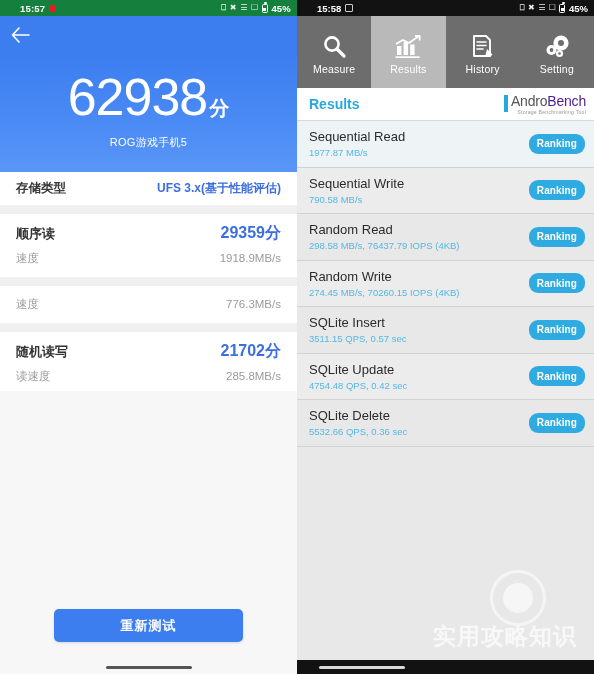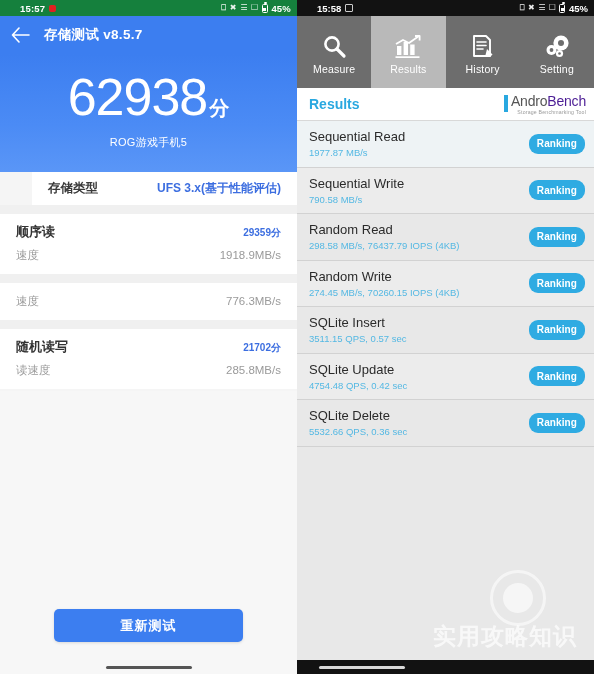--- a/index.html
+++ b/index.html
@@ -37,31 +37,31 @@
     background:linear-gradient(180deg,#3c7ef0 0%,#4b8bf5 60%,#5a96f7 100%);
     height:118px; display:flex; flex-direction:column;
     align-items:center; justify-content:center; color:#fff; padding-bottom:6px;
   }
   .hero-score { display:flex; align-items:baseline; line-height:1; }
   .hero-num { font-size:52px; font-weight:normal; letter-spacing:-1px; }
   .hero-unit { font-size:20px; font-weight:bold; margin-left:2px; }
   .hero-dev { font-size:11px; margin-top:12px; letter-spacing:.3px; }
 
   .l-body { flex:1; background:#f5f5f5; overflow:hidden; }
-  .card { background:#fff; padding:0 16px;margin-left:32px; }
+  .card { background:#fff; padding:0 16px; }
   .gap { height:9px; background:#f0f0f0; }
 
   .krow { display:flex; justify-content:space-between; align-items:center; height:33px; }
   .klabel { font-size:12.5px; color:#3a3a3a; font-weight:bold; }
   .kvalue { font-size:12px; color:#3c6ee0; font-weight:bold; }
 
   .block { padding:9px 16px 11px 16px; background:#fff; }
   .b-head { display:flex; justify-content:space-between; align-items:baseline; margin-bottom:5px; }
   .b-title { font-size:13px; color:#333; font-weight:bold; }
-  .b-score { font-size:10px; color:#3c6ee0; font-weight:bold; }
+  .b-score { font-size:16px; color:#3c6ee0; font-weight:bold; }
   .b-sub { display:flex; justify-content:space-between; align-items:baseline; padding-top:2px; }
   .b-sublabel { font-size:11.5px; color:#9a9a9a; }
   .b-subval { font-size:11.5px; color:#9a9a9a; }
 
   .l-spacer { flex:1; background:#f7f7f7; }
   .l-footer { background:#f7f7f7; padding:0 54px 18px 54px; }
   .retest-btn {
     width:100%; height:33px; background:#3c7ef0; border-radius:5px;
     color:#fff; font-size:13px; font-weight:bold;
     display:flex; align-items:center; justify-content:center; letter-spacing:1px;
@@ -155,21 +155,20 @@
         <span>45%</span>
       </div>
     </div>
 
     <div class="l-appbar">
       <span class="back-arrow">
         <svg width="19" height="16" viewBox="0 0 19 16">
             <path d="M8 1 L1.5 8 L8 15 M1.5 8 H18" stroke="#fff" stroke-width="1.6" fill="none" stroke-linecap="round" stroke-linejoin="round"></path>
           </svg>
       </span>
-      <span class="l-title">存储测试 v8.5.7</span>
     </div>
 
     <div class="hero">
       <div class="hero-score">
         <span class="hero-num">62938</span>
         <span class="hero-unit">分</span>
       </div>
       <div class="hero-dev">ROG游戏手机5</div>
     </div>
 

